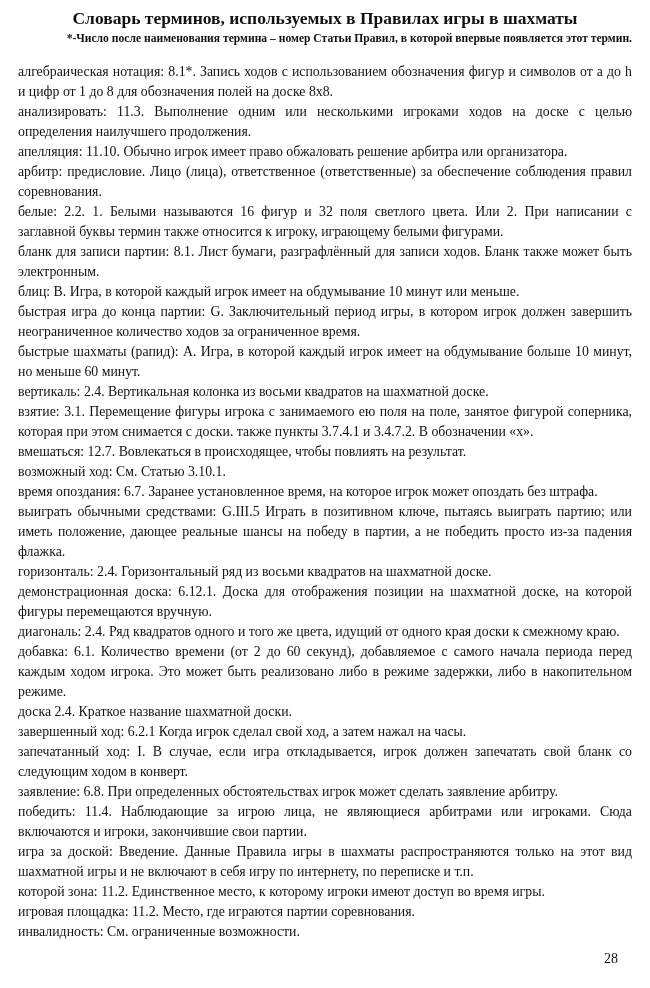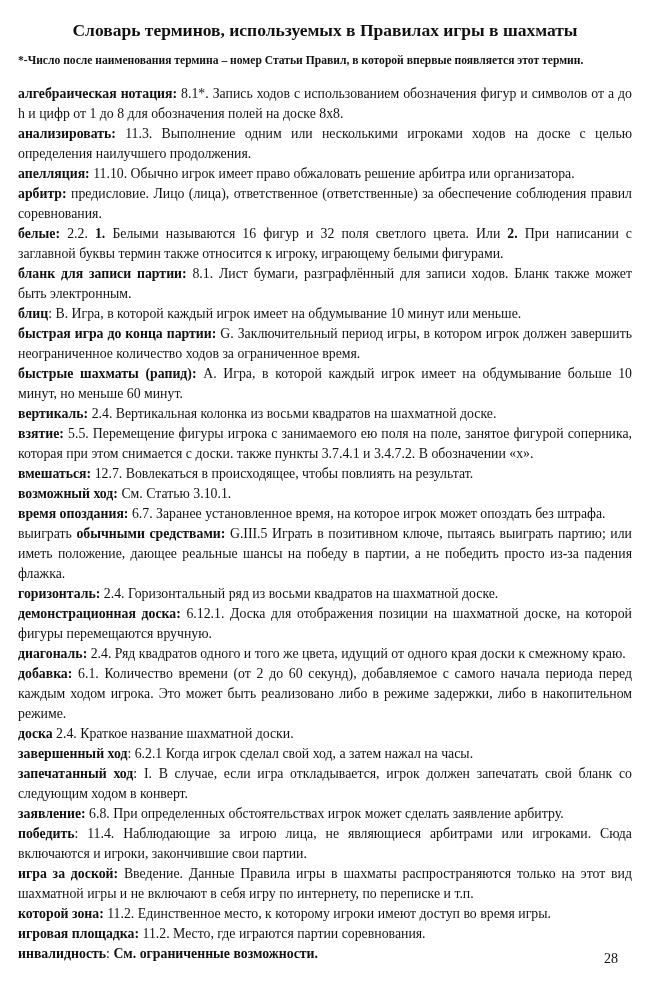--- a/index.html
+++ b/index.html
@@ -16,39 +16,39 @@
     color: #111111;
   }
   .page {
     padding: 7px 18px 0 18px;
   }
   .doc-title {
     font-size: 17.5px;
     line-height: 22px;
     font-weight: bold;
     text-align: center;
-    margin: 12px;
+    margin: 0;
   }
   .doc-subtitle {
     font-size: 11.6px;
     line-height: 15px;
     font-weight: bold;
     margin: 2px 0 0 0;
-    text-align: left;
+    text-align: right;
   }
   .entries {
     margin-top: 16px;
     font-size: 13.8px;
     line-height: 20px;
   }
   .entry {
     margin: 0;
     text-align: justify;
   }
-  .entry span.b { font-weight: bold; }
+  .entry span.b { font-weight: normal; }
   .entry span.r { font-weight: normal; }
   .page-number {
     position: absolute;
     right: 32px;
     top: 950px;
     font-size: 14px;
     line-height: 18px;
   }
 </style>
 </head>
@@ -61,21 +61,21 @@
       <p class="entry"><span class="b">алгебраическая нотация:</span><span class="r"> 8.1*. Запись ходов с использованием обозначения фигур и символов от a до h и цифр от 1 до 8 для обозначения полей на доске 8x8.</span></p>
       <p class="entry"><span class="b">анализировать:</span><span class="r"> 11.3. Выполнение одним или несколькими игроками ходов на доске с целью определения наилучшего продолжения.</span></p>
       <p class="entry"><span class="b">апелляция:</span><span class="r"> 11.10. Обычно игрок имеет право обжаловать решение арбитра или организатора.</span></p>
       <p class="entry"><span class="b">арбитр:</span><span class="r"> предисловие. Лицо (лица), ответственное (ответственные) за обеспечение соблюдения правил соревнования.</span></p>
       <p class="entry"><span class="b">белые:</span><span class="r"> 2.2. </span><span class="b">1.</span><span class="r"> Белыми называются 16 фигур и 32 поля светлого цвета. Или </span><span class="b">2.</span><span class="r"> При написании с заглавной буквы термин также относится к игроку, играющему белыми фигурами.</span></p>
       <p class="entry"><span class="b">бланк для записи партии:</span><span class="r">  8.1. Лист бумаги, разграфлённый для записи ходов. Бланк также может быть электронным.</span></p>
       <p class="entry"><span class="b">блиц</span><span class="r">: В. Игра, в которой каждый игрок имеет на обдумывание 10 минут или меньше.</span></p>
       <p class="entry"><span class="b">быстрая игра до конца партии:</span><span class="r"> G. Заключительный период игры, в котором игрок должен завершить неограниченное количество ходов за ограниченное время.</span></p>
       <p class="entry"><span class="b">быстрые шахматы (рапид):</span><span class="r"> А. Игра, в которой каждый игрок имеет на обдумывание больше 10 минут, но меньше 60 минут.</span></p>
       <p class="entry"><span class="b">вертикаль:</span><span class="r"> 2.4. Вертикальная колонка из восьми квадратов на шахматной доске.</span></p>
-      <p class="entry"><span class="b">взятие:</span><span class="r"> 5.5. Перемещение фигуры игрока с занимаемого ею поля на поле, занятое фигурой соперника, которая при этом снимается с доски. также пункты 3.7.4.1 и 3.4.7.2. В обозначении «x».</span></p>
+      <p class="entry"><span class="b">взятие:</span><span class="r"> 3.1. Перемещение фигуры игрока с занимаемого ею поля на поле, занятое фигурой соперника, которая при этом снимается с доски. также пункты 3.7.4.1 и 3.4.7.2. В обозначении «x».</span></p>
       <p class="entry"><span class="b">вмешаться:</span><span class="r"> 12.7. Вовлекаться в происходящее, чтобы повлиять на результат.</span></p>
       <p class="entry"><span class="b">возможный ход:</span><span class="r">  См. Статью 3.10.1.</span></p>
       <p class="entry"><span class="b">время опоздания:</span><span class="r"> 6.7. Заранее установленное время, на которое игрок может опоздать без штрафа.</span></p>
       <p class="entry"><span class="r">выиграть </span><span class="b">обычными средствами:</span><span class="r"> G.III.5 Играть в позитивном ключе, пытаясь выиграть партию; или иметь положение, дающее реальные шансы на победу в партии, а не победить просто из-за падения флажка.</span></p>
       <p class="entry"><span class="b">горизонталь:</span><span class="r"> 2.4. Горизонтальный ряд из восьми квадратов на шахматной доске.</span></p>
       <p class="entry"><span class="b">демонстрационная доска:</span><span class="r"> 6.12.1. Доска для отображения позиции на шахматной доске, на которой фигуры перемещаются вручную.</span></p>
       <p class="entry"><span class="b">диагональ:</span><span class="r"> 2.4. Ряд квадратов одного и того же цвета, идущий от одного края доски к смежному краю.</span></p>
       <p class="entry"><span class="b">добавка:</span><span class="r"> 6.1. Количество времени (от 2 до 60 секунд), добавляемое с самого начала периода перед каждым ходом игрока. Это может быть реализовано либо в режиме задержки, либо в накопительном режиме.</span></p>
       <p class="entry"><span class="b">доска</span><span class="r"> 2.4. Краткое название шахматной доски.</span></p>
       <p class="entry"><span class="b">завершенный ход</span><span class="r">: 6.2.1 Когда игрок сделал свой ход, а затем нажал на часы.</span></p>

